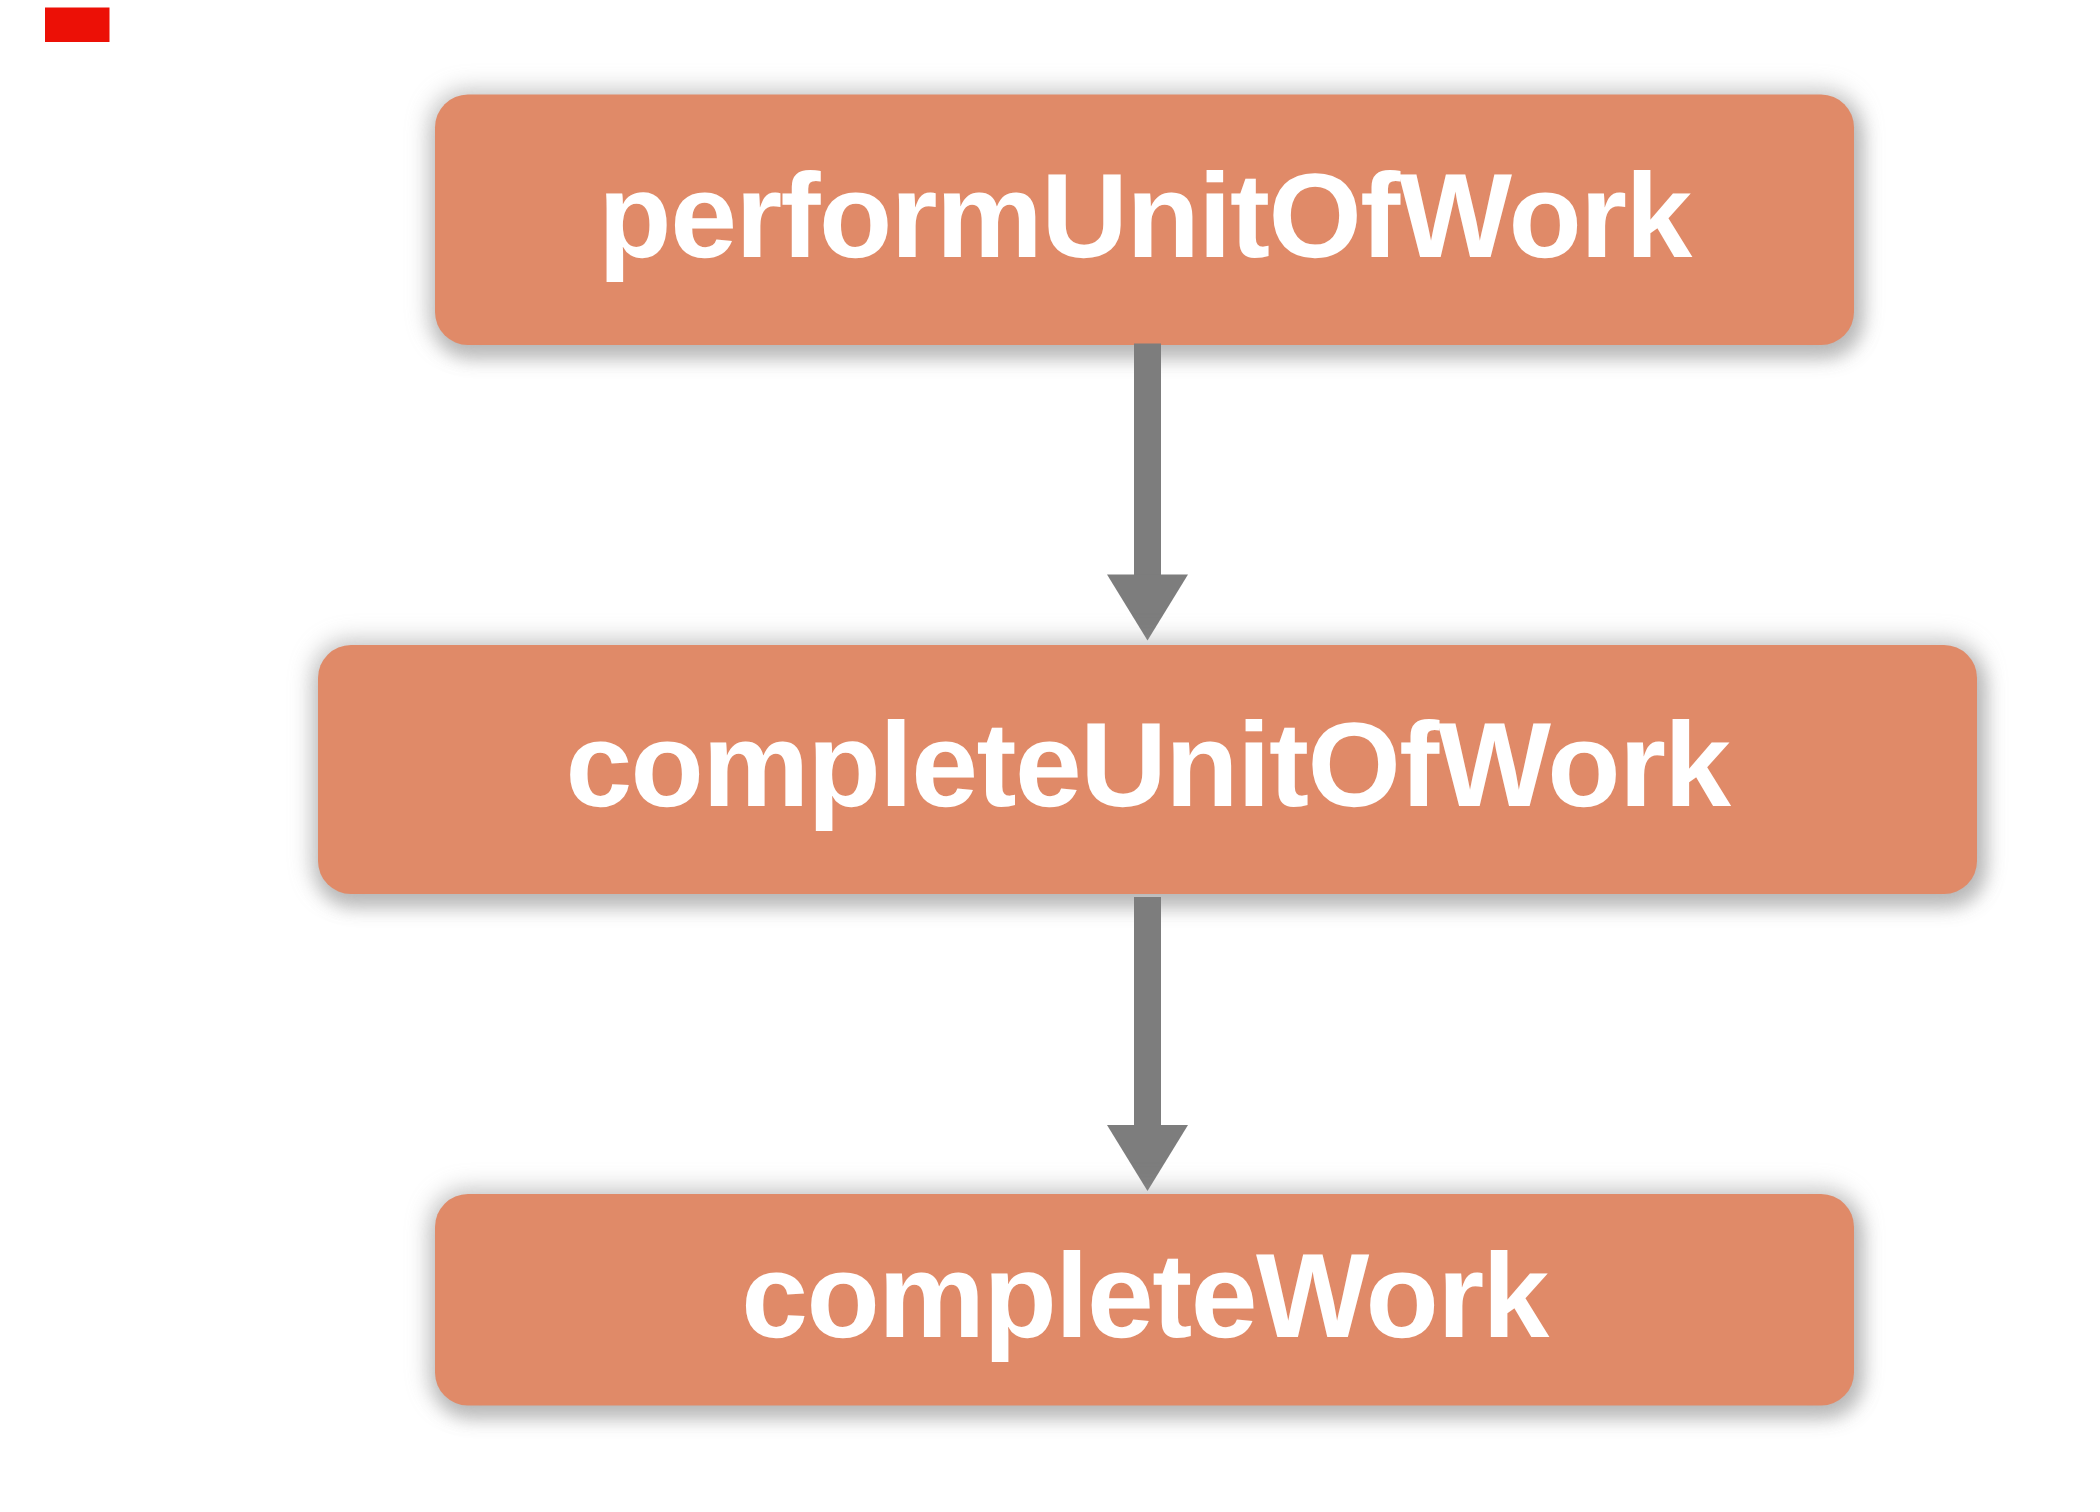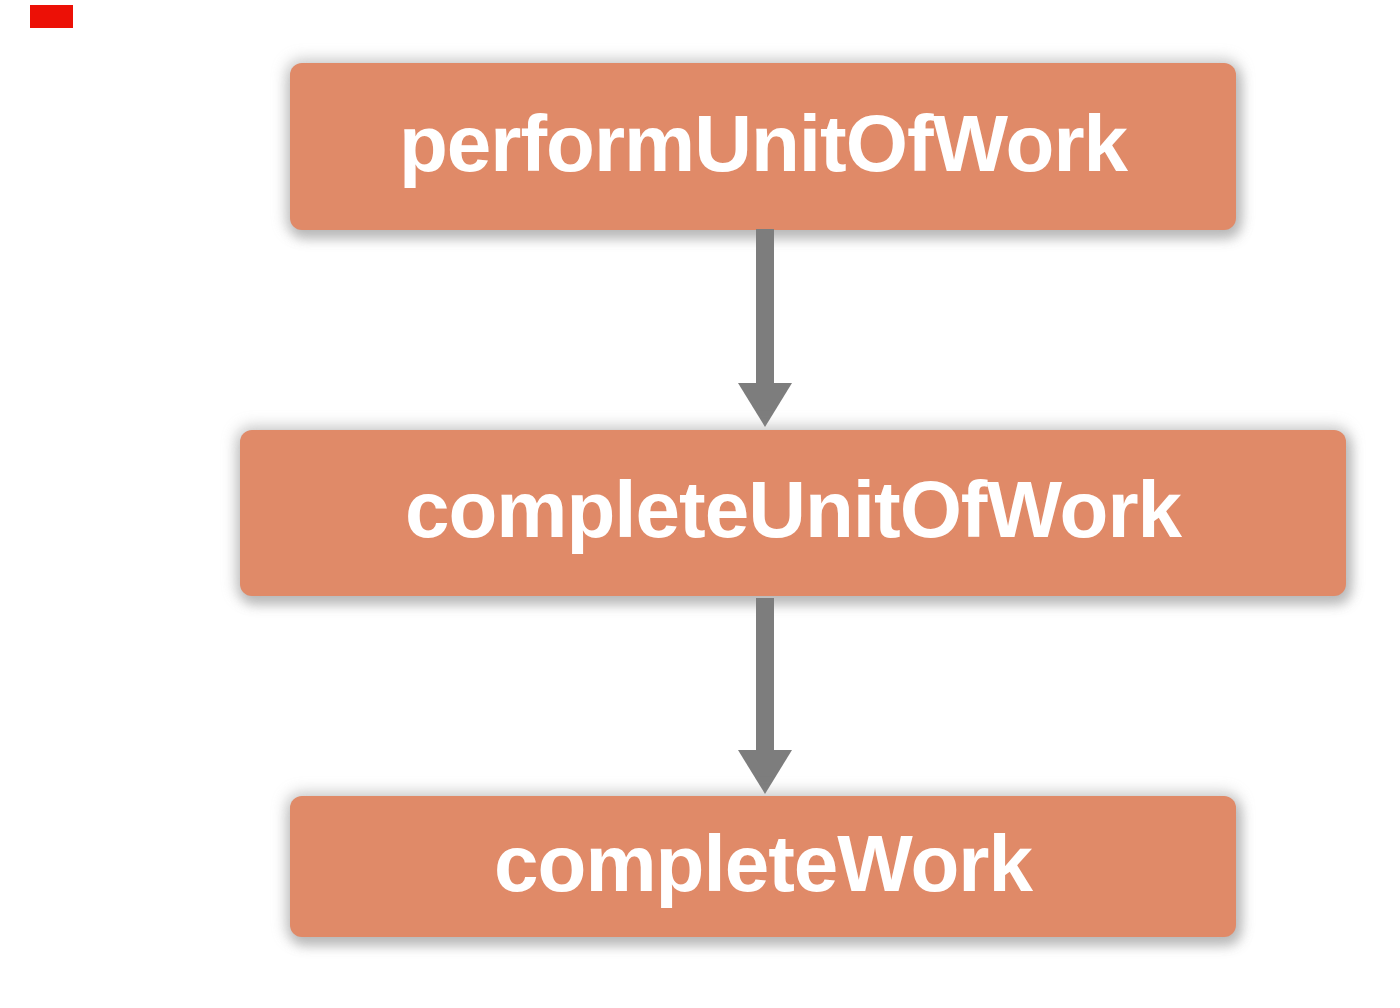--- a/index.html
+++ b/index.html
@@ -19,38 +19,38 @@
     position: absolute;
     left: 30px;
     top: 5px;
     width: 43px;
     height: 23px;
     background: var(--marker, #ec1006);
   }
   .node {
     position: absolute;
     background: var(--node-fill, #e08a68);
-    border-radius: 12px;
+    border-radius: 22px;
     display: flex;
     align-items: center;
     justify-content: center;
     box-shadow: 0 0 14px 5px rgba(145,145,145,0.40),
                 3px 7px 12px 2px rgba(120,120,120,0.38);
   }
   .node-label {
     color: var(--node-text, #ffffff);
     font-size: 80px;
     font-weight: bold;
     letter-spacing: -1px;
     white-space: nowrap;
     line-height: 1;
     padding-bottom: 6px;
   }
   .node1 { left: 290px; top: 63px;  width: 946px;  height: 167px; }
-  .node2 { left: 212px; top: 430px; width: 1106px; height: 166px; margin-left: 28px; }
+  .node2 { left: 212px; top: 430px; width: 1106px; height: 166px; }
   .node3 { left: 290px; top: 796px; width: 946px;  height: 141px; }
 
   .arrow { position: absolute; }
   .arrow-shaft {
     position: absolute;
     left: 756px;
     width: 18px;
     background: var(--arrow, #7d7d7d);
   }
   .arrow-head {

